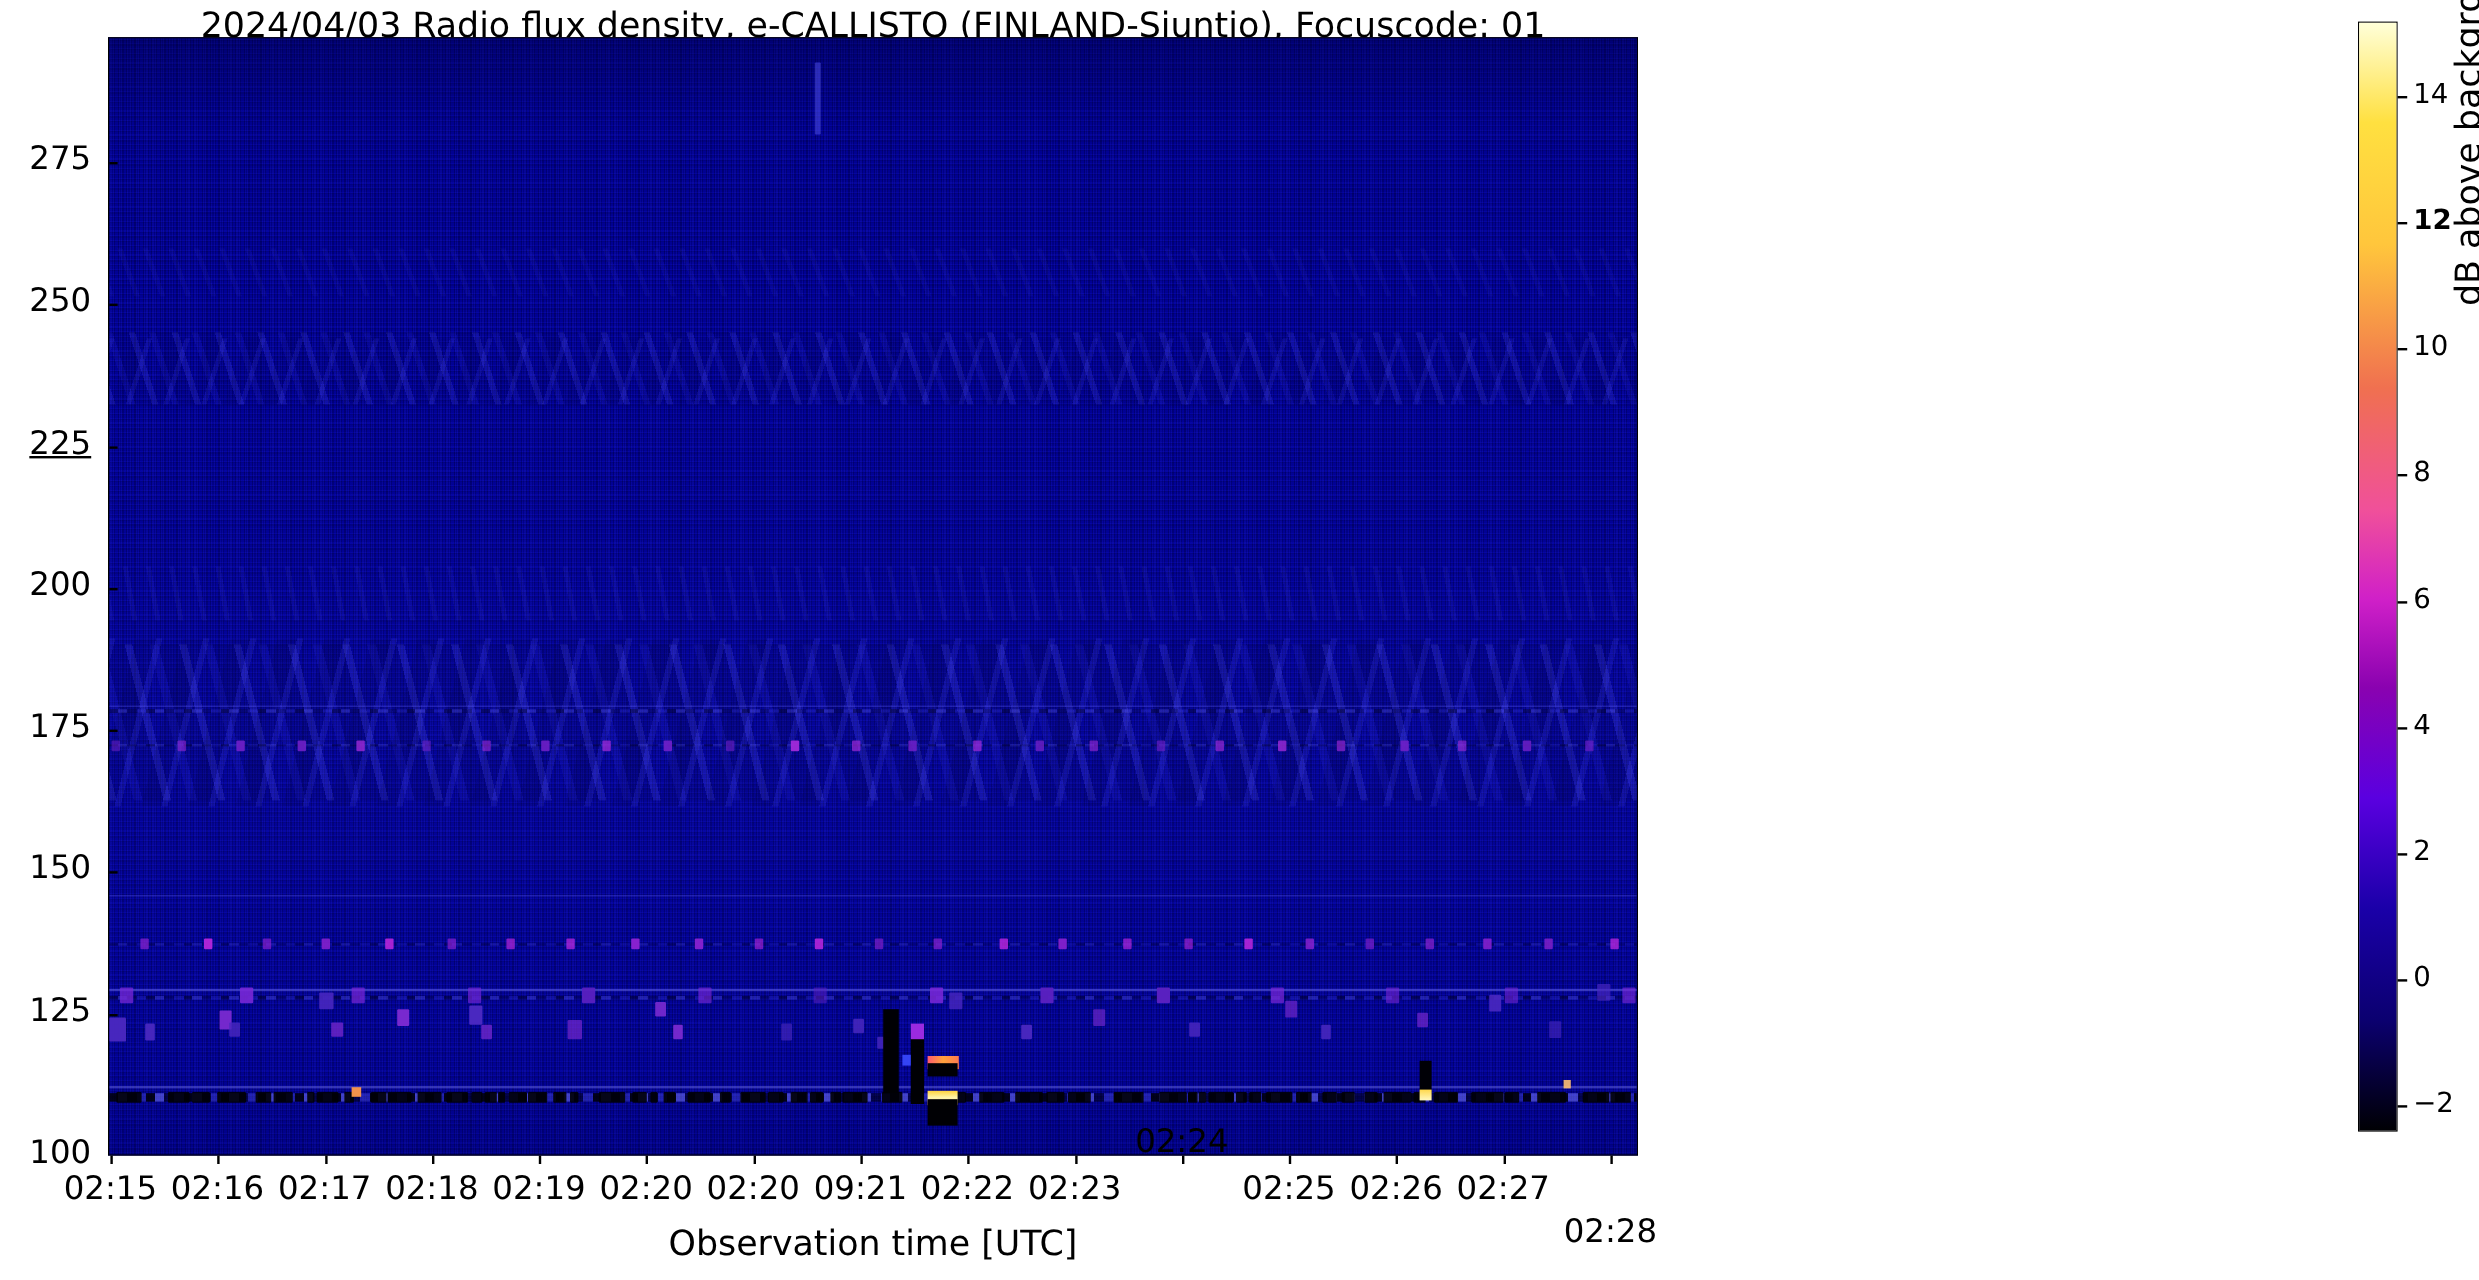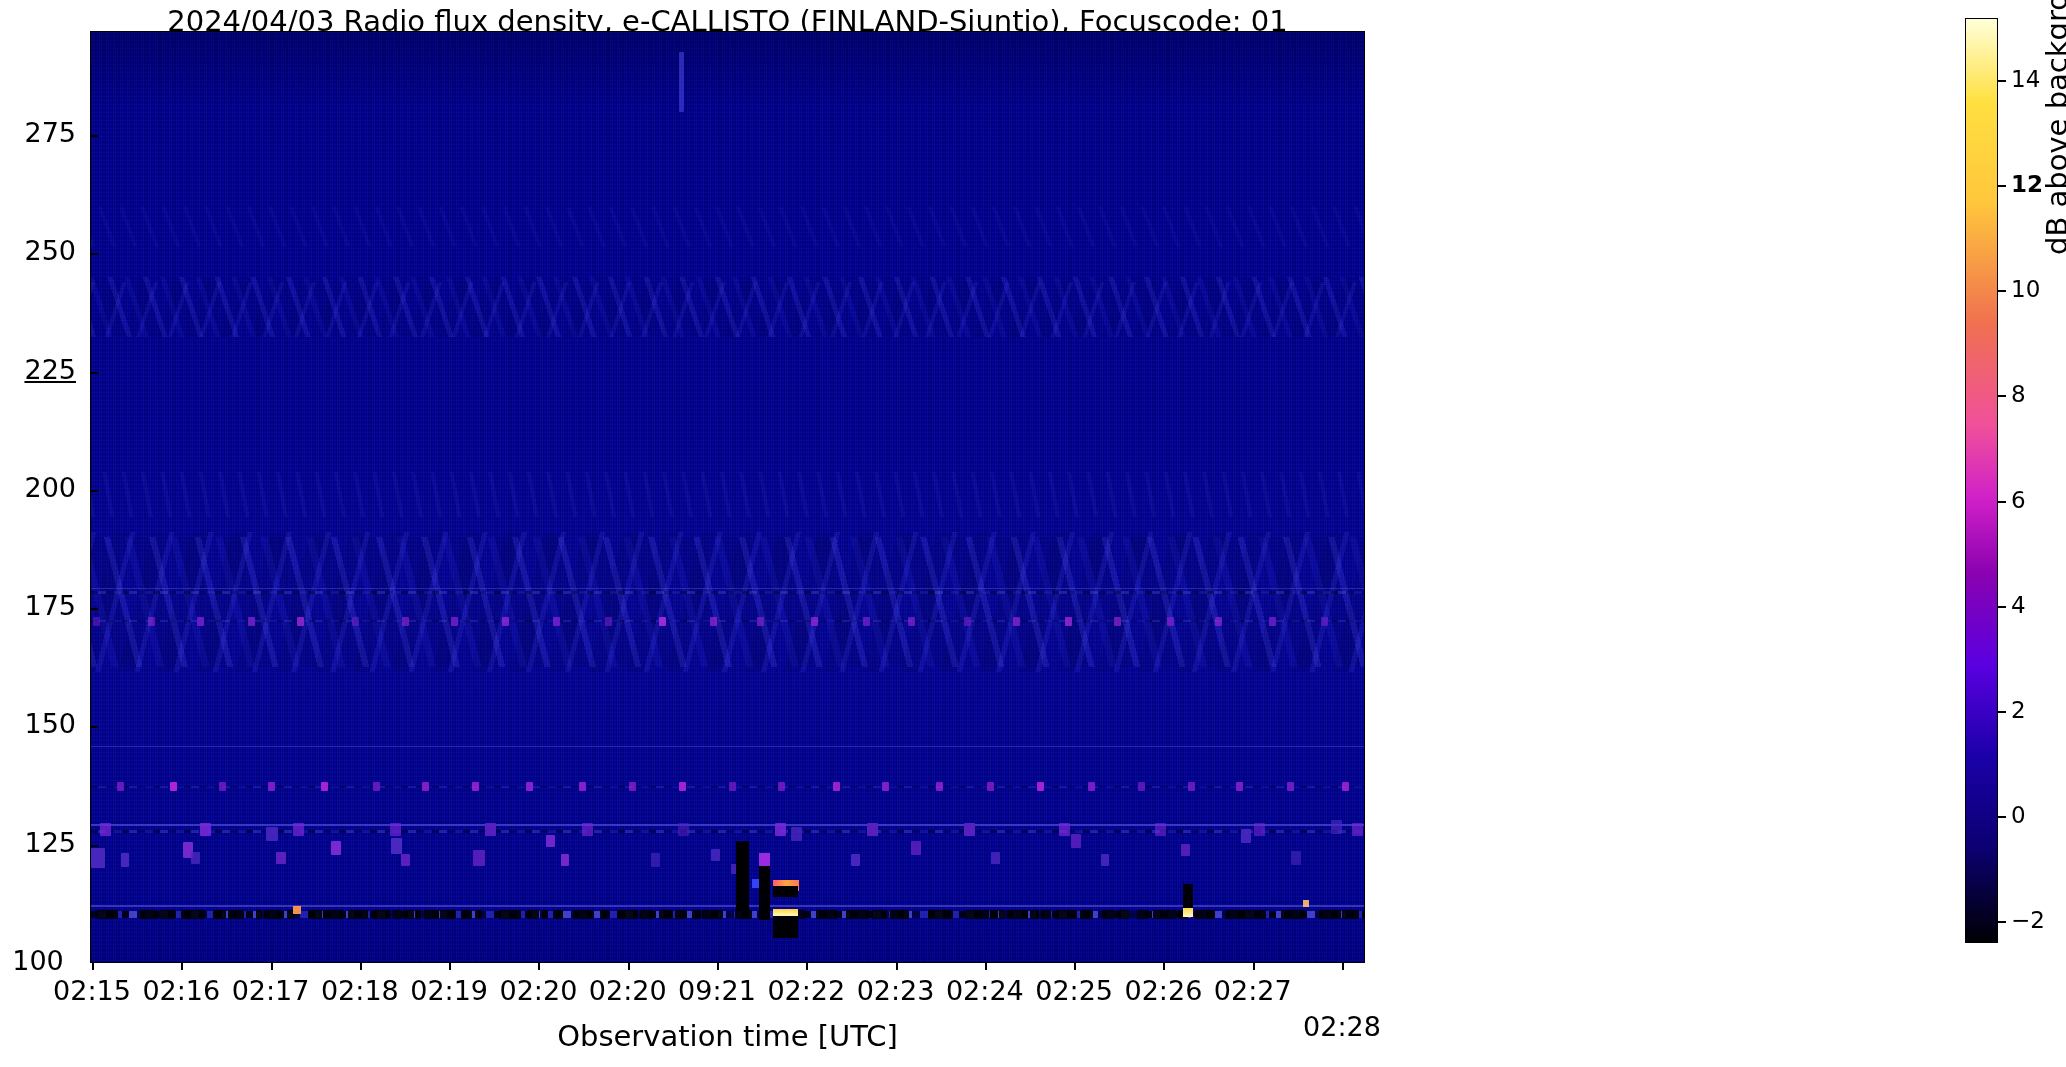--- a/index.html
+++ b/index.html
@@ -354,21 +354,21 @@
   </div>
 
   <div id="ylabels">
       <div class="ylab" style="left: 0px; width: 76px; top: 117.081px; right: auto;">275</div>
       <div class="ylab" style="left: 0px; width: 76px; top: 235.355px; right: auto;">250</div>
       <div class="ylab" style="left: 0px; width: 76px; top: 353.629px; right: auto; text-decoration: underline;">225</div>
       <div class="ylab" style="left: 0px; width: 76px; top: 471.904px; right: auto;">200</div>
       <div class="ylab" style="left: 0px; width: 76px; top: 590.178px; right: auto;">175</div>
       <div class="ylab" style="left: 0px; width: 76px; top: 708.452px; right: auto;">150</div>
       <div class="ylab" style="left: 0px; width: 76px; top: 826.726px; right: auto;">125</div>
-      <div class="ylab" style="left: 0px; width: 76px; top: 945px; right: auto; text-align: center;">100</div>
+      <div class="ylab" style="left: 0px; width: 76px; top: 945px; right: auto;">100</div>
     </div>
 
   <div id="xlabels">
       <div class="xtick" style="left: 92px; top: 963px;"></div>
       <div class="xlab" style="left: 92px; top: 975px;">02:15</div>
       <div class="xtick" style="left: 181.286px; top: 963px;"></div>
       <div class="xlab" style="left: 181.286px; top: 975px;">02:16</div>
       <div class="xtick" style="left: 270.571px; top: 963px;"></div>
       <div class="xlab" style="left: 270.571px; top: 975px;">02:17</div>
       <div class="xtick" style="left: 359.857px; top: 963px;"></div>
@@ -379,21 +379,21 @@
       <div class="xlab" style="left: 538.429px; top: 975px;">02:20</div>
       <div class="xtick" style="left: 627.714px; top: 963px;"></div>
       <div class="xlab" style="left: 627.714px; top: 975px;">02:20</div>
       <div class="xtick" style="left: 717px; top: 963px;"></div>
       <div class="xlab" style="left: 717px; top: 975px;">09:21</div>
       <div class="xtick" style="left: 806.286px; top: 963px;"></div>
       <div class="xlab" style="left: 806.286px; top: 975px;">02:22</div>
       <div class="xtick" style="left: 895.571px; top: 963px;"></div>
       <div class="xlab" style="left: 895.571px; top: 975px;">02:23</div>
       <div class="xtick" style="left: 984.857px; top: 963px;"></div>
-      <div class="xlab" style="left: 984.857px; top: 975px;">02:24</div>
+      <div class="xlab" style="left: 984.857px; top: 936px;">02:24</div>
       <div class="xtick" style="left: 1074.14px; top: 963px;"></div>
       <div class="xlab" style="left: 1074.14px; top: 975px;">02:25</div>
       <div class="xtick" style="left: 1163.43px; top: 963px;"></div>
       <div class="xlab" style="left: 1163.43px; top: 975px;">02:26</div>
       <div class="xtick" style="left: 1252.71px; top: 963px;"></div>
       <div class="xlab" style="left: 1252.71px; top: 975px;">02:27</div>
       <div class="xtick" style="left: 1342px; top: 963px;"></div>
       <div class="xlab" style="left: 1342px; top: 975px; margin-top: 36px;">02:28</div>
     </div>
   <div class="xlabel">Observation time [UTC]</div>

